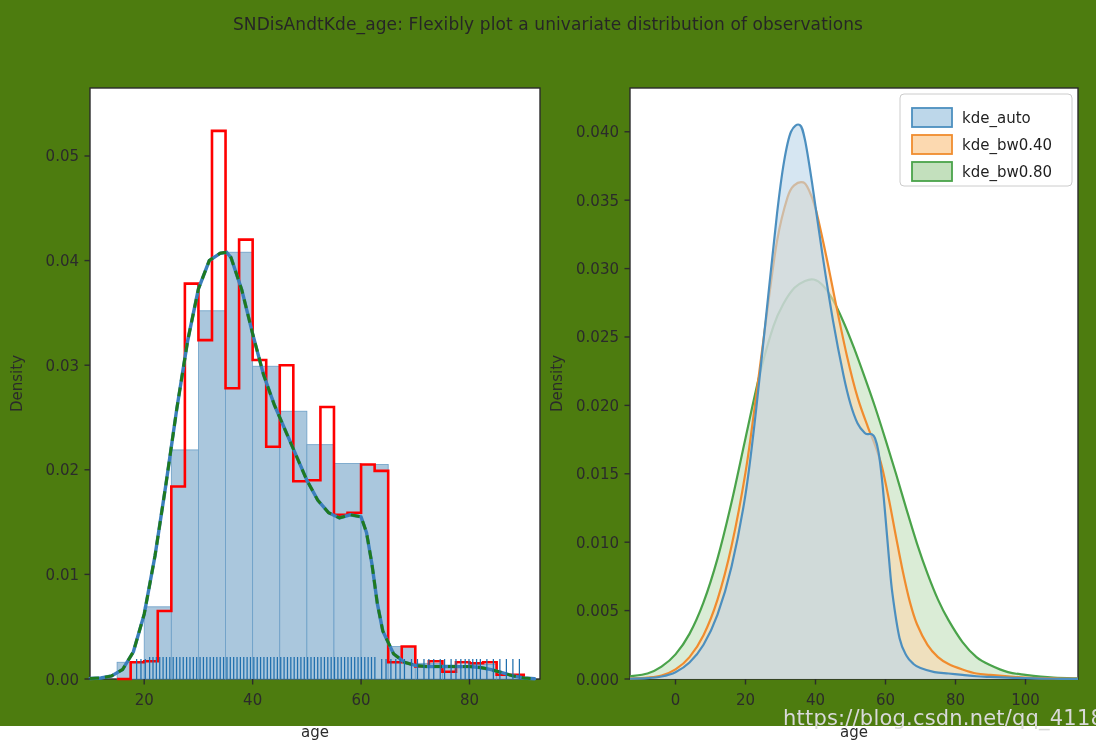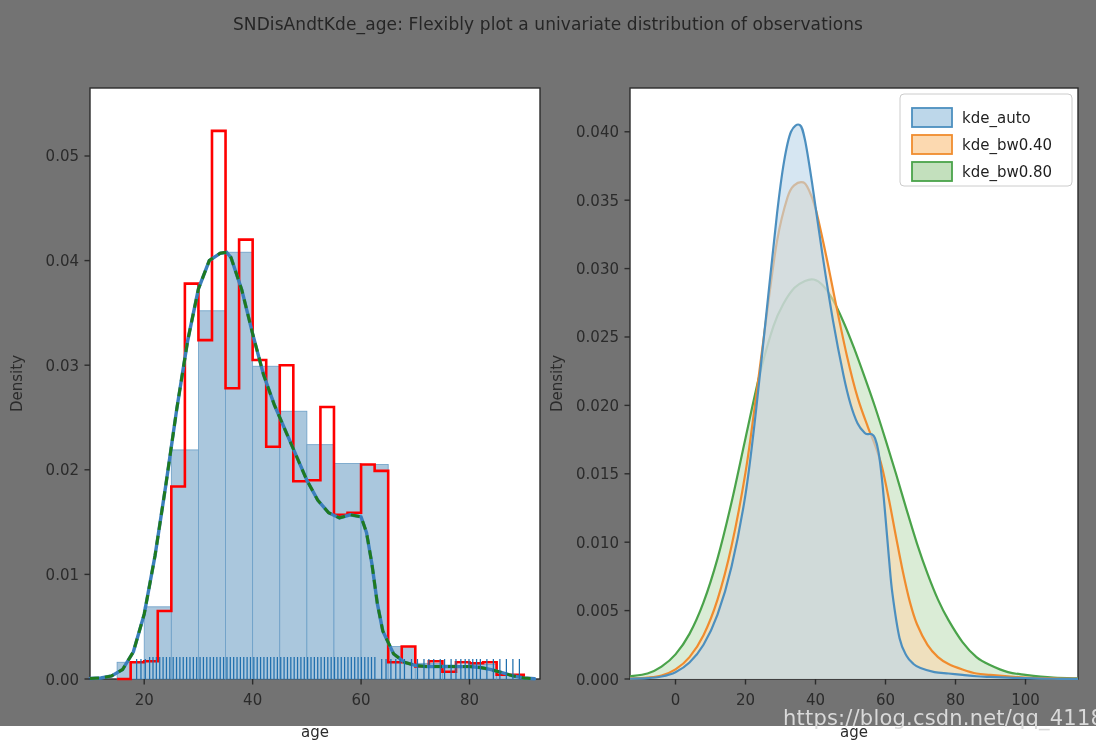--- a/index.html
+++ b/index.html
@@ -1,17 +1,17 @@
 <!DOCTYPE html>
 <html><head>
 <meta charset="utf-8">
 <style>
   html,body{margin:0;padding:0;background:#ffffff;}
   body{width:1096px;height:743px;font-family:"DejaVu Sans","Liberation Sans",sans-serif;overflow:hidden;}
-  .figure{position:relative;width:1096px;height:726px;background:#737373;}
+  .figure{position:relative;width:1096px;height:726px;background:#4d7c0f;}
   .fig-title{
     position:absolute;top:14px;left:0;width:1096px;text-align:center;
     font-size:17px;color:#262626;letter-spacing:0.1px;
   }
   .axes{position:absolute;}
   .axes svg{display:block;}
   .tick-label{font-size:15px;fill:#2b2b2b;font-family:"DejaVu Sans","Liberation Sans",sans-serif;}
   .axis-label{font-size:15px;fill:#2b2b2b;font-family:"DejaVu Sans","Liberation Sans",sans-serif;}
   .legend-text{font-size:15px;fill:#1f1f1f;font-family:"DejaVu Sans","Liberation Sans",sans-serif;}
   .watermark{

